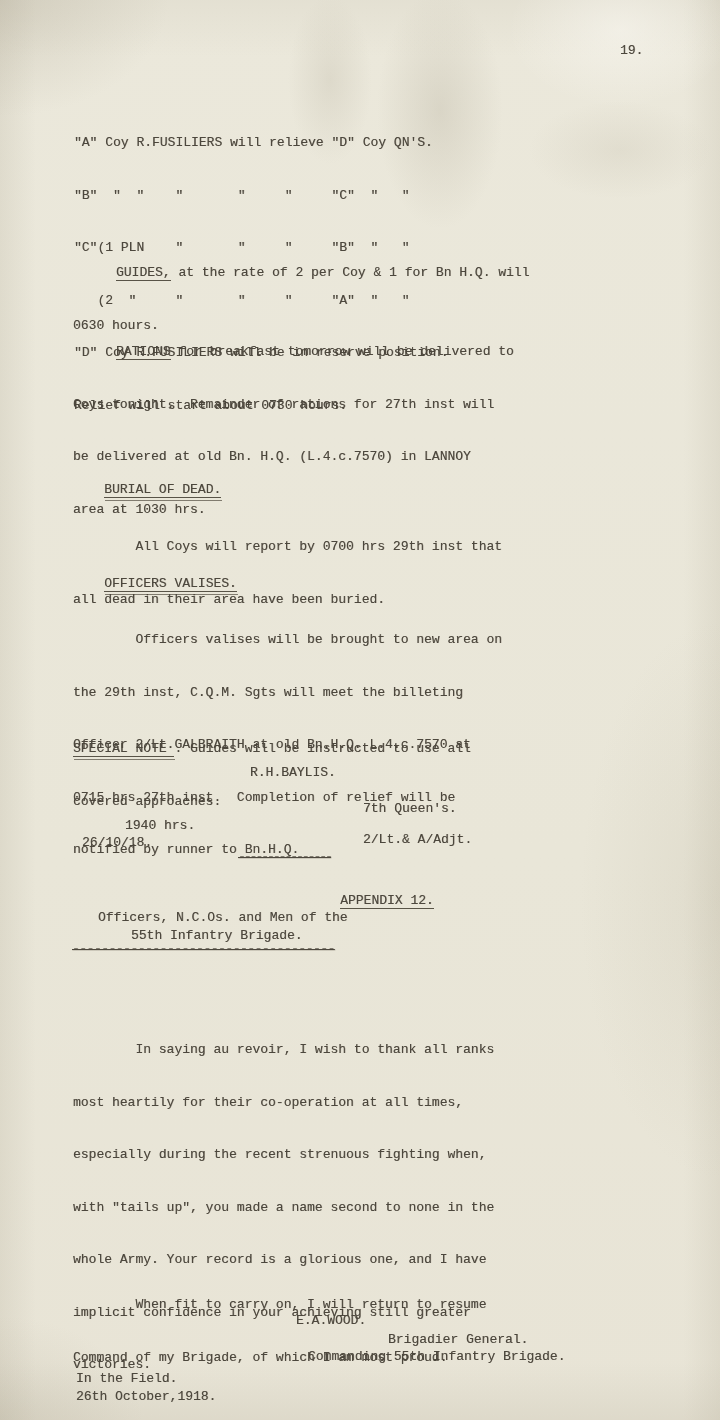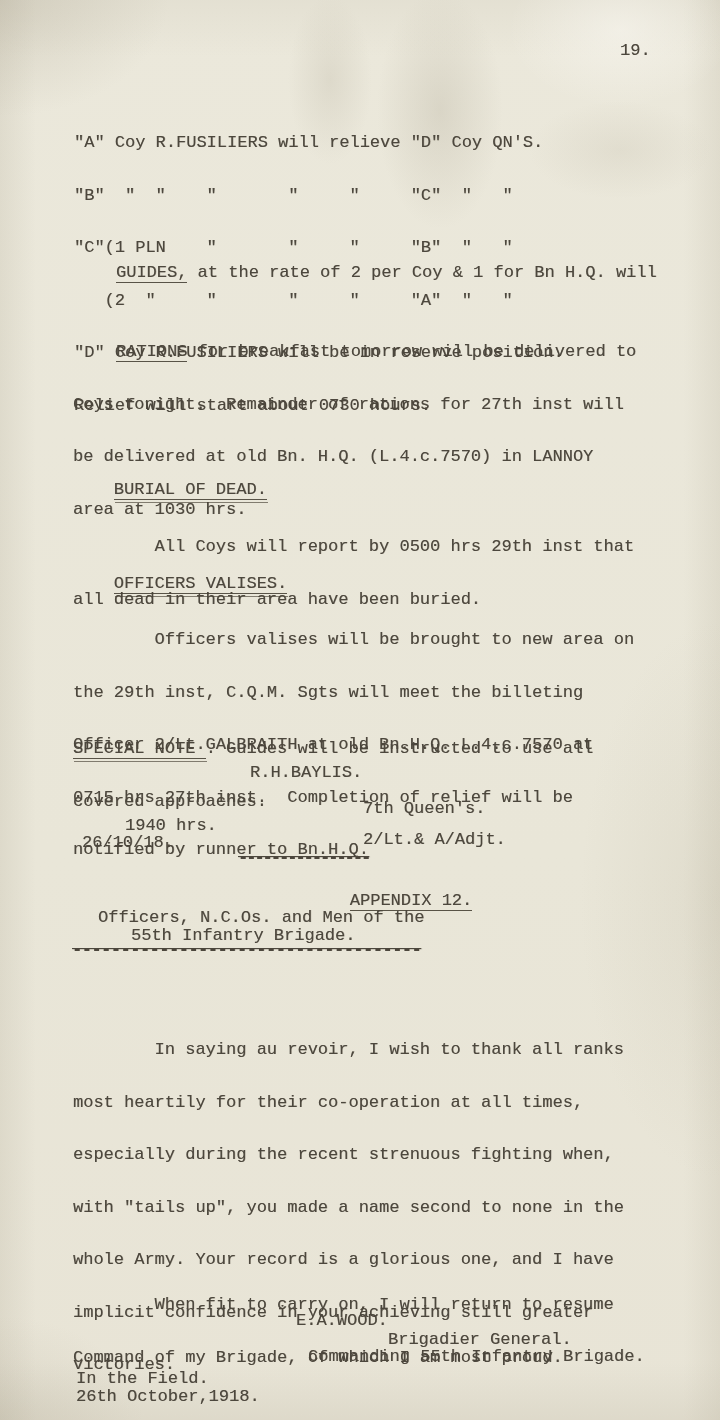--- a/index.html
+++ b/index.html
@@ -14,21 +14,21 @@
       radial-gradient(ellipse 90px 170px at 440px 110px, rgba(172,165,146,0.28), transparent 70%),
       radial-gradient(ellipse 60px 120px at 330px 80px, rgba(172,165,146,0.22), transparent 70%),
       radial-gradient(ellipse 130px 70px at 620px 150px, rgba(180,173,154,0.18), transparent 70%),
       radial-gradient(ellipse 260px 180px at 0px 0px, rgba(168,160,140,0.30), transparent 65%),
       radial-gradient(ellipse 220px 160px at 0px 1420px, rgba(168,160,140,0.22), transparent 65%),
       radial-gradient(ellipse 200px 400px at 720px 900px, rgba(180,172,150,0.18), transparent 70%),
       linear-gradient(90deg, rgba(175,168,148,0.20) 0%, rgba(175,168,148,0) 5%, rgba(175,168,148,0) 95%, rgba(185,178,158,0.22) 100%),
       linear-gradient(180deg, rgba(175,168,148,0.12) 0%, rgba(175,168,148,0) 4%, rgba(175,168,148,0) 96%, rgba(175,168,148,0.18) 100%),
       linear-gradient(180deg,#ebe8db 0%, #e9e6d8 60%, #e8e4d6 100%);
     font-family:"Liberation Mono","DejaVu Sans Mono",monospace;
-    font-size:17px;
+    font-size:13px;
     color:#4c473d;
     text-shadow:0.4px 0.4px 0.5px rgba(70,63,50,0.45);
   }
   .block{position:absolute;white-space:pre;line-height:17.5px;}
   .line{white-space:pre;}
   .u{border-bottom:1.6px solid rgba(72,66,54,0.9);margin-left:43px;}
   .uu{position:relative;border-bottom:1.6px solid rgba(72,66,54,0.9);}
   .uu::after{
     content:"";position:absolute;left:1px;right:-1px;bottom:-4px;height:0;
     border-bottom:1.5px solid rgba(72,66,54,0.65);
@@ -49,35 +49,36 @@
     <div class="line">"A" Coy R.FUSILIERS will relieve "D" Coy QN'S.</div>
     <div class="line">"B"  "  "    "       "     "     "C"  "   "</div>
     <div class="line">"C"(1 PLN    "       "     "     "B"  "   "</div>
     <div class="line">   (2  "     "       "     "     "A"  "   "</div>
     <div class="line">"D" Coy R.FUSILIERS will be in reserve position.</div>
     <div class="line">Relief will start about 0730 hours.</div>
   </div>
 
   <div class="block" style="top:229px;left:73px;">
     <div class="line"><span class="u">GUIDES,</span><span> at the rate of 2 per Coy &amp; 1 for Bn H.Q. will</span></div>
+    <div class="line">0630 hours.</div>
   </div>
 
   <div class="block" style="top:308px;left:73px;">
     <div class="line"><span class="u">RATIONS</span><span> for breakfast tomorrow will be delivered to</span></div>
     <div class="line">Coys tonight.  Remainder of rations for 27th inst will</div>
     <div class="line">be delivered at old Bn. H.Q. (L.4.c.7570) in LANNOY</div>
     <div class="line">area at 1030 hrs.</div>
   </div>
 
 
   <div class="block" style="top:463px;left:73px;">
     <span class="uu">BURIAL OF DEAD.</span>
   </div>
   <div class="block" style="top:503px;left:73px;">
-    <div class="line">        All Coys will report by 0500 hrs 29th inst that</div>
+    <div class="line">        All Coys will report by 0700 hrs 29th inst that</div>
     <div class="line">all dead in their area have been buried.</div>
   </div>
 
   <div class="block" style="top:557px;left:73px;">
     <span class="uu">OFFICERS VALISES.</span>
   </div>
   <div class="block" style="top:596px;left:73px;">
     <div class="line">        Officers valises will be brought to new area on</div>
     <div class="line">the 29th inst, C.Q.M. Sgts will meet the billeting</div>
     <div class="line">Officer 2/Lt.GALBRAITH at old Bn.H.Q. L.4.c.7570 at</div>

